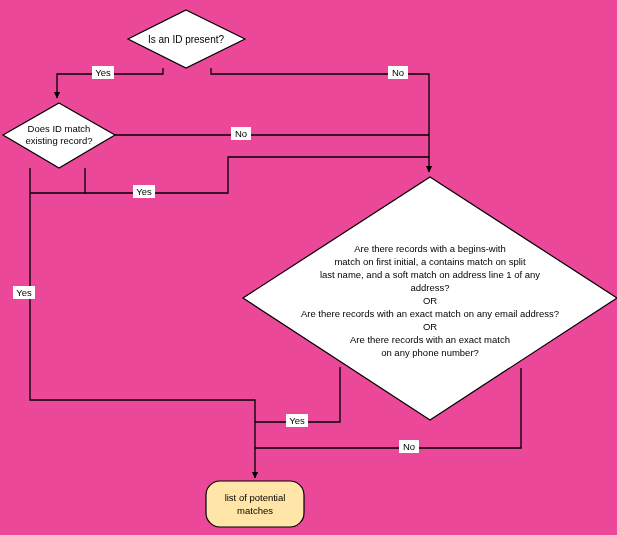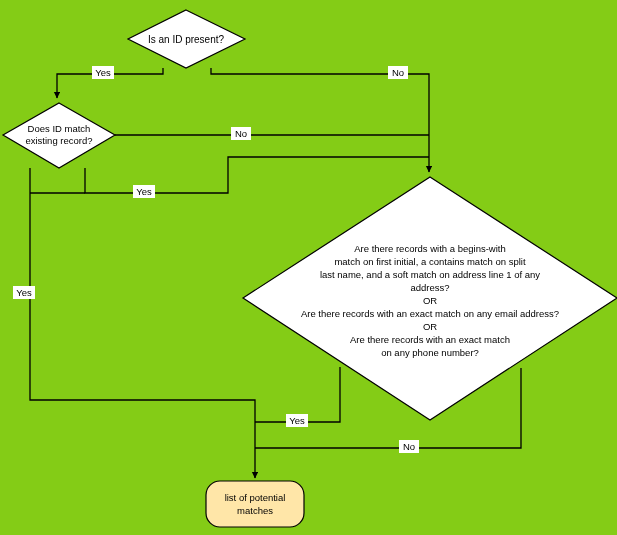--- a/index.html
+++ b/index.html
@@ -7,21 +7,21 @@
     padding: 0;
     background: #ffffff;
   }
   body {
     font-family: "Liberation Sans", sans-serif;
   }
   #flowchart-root {
     position: relative;
     width: 617px;
     height: 535px;
-    background: #84cc16;
+    background: #ec4899;
     overflow: hidden;
   }
   svg.diagram {
     display: block;
     width: 617px;
     height: 535px;
   }
   .shape-outline {
     fill: #ffffff;
     stroke: #000000;

